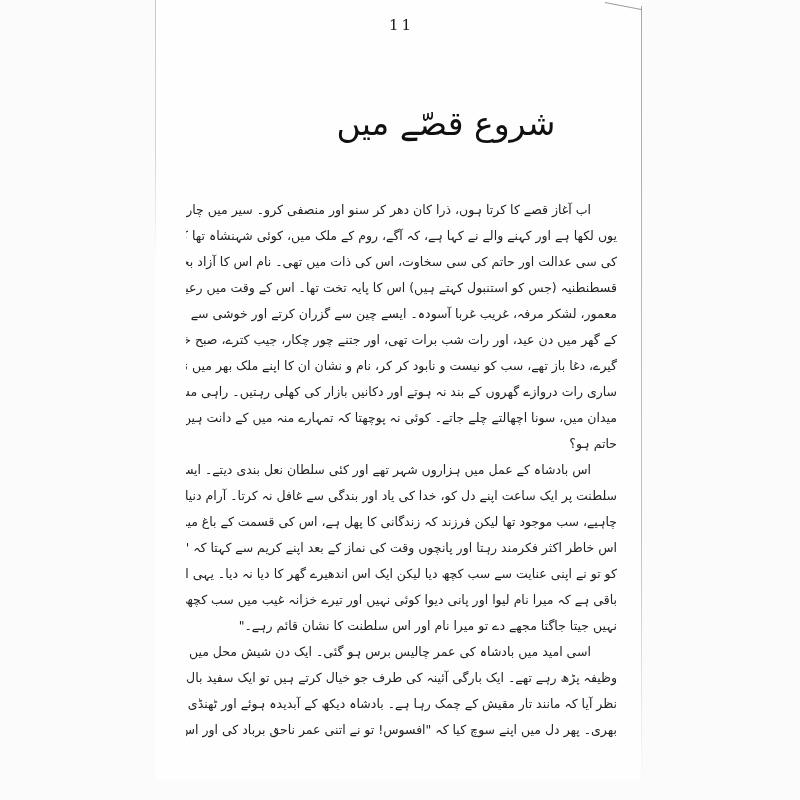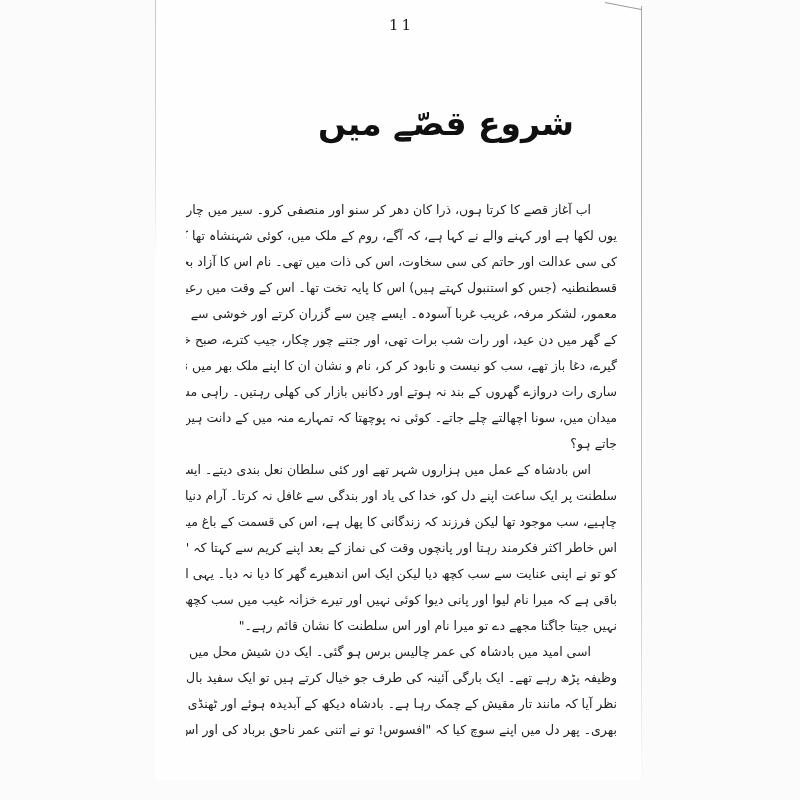--- a/index.html
+++ b/index.html
@@ -67,21 +67,20 @@
   .heading {
     position: absolute;
     left: 446px;
     top: 96px;
     transform: translateX(-50%);
     white-space: nowrap;
     font-size: 33px;
     line-height: 56px;
     color: #101010;
     direction: rtl;
-    font-weight: bold;
   }
   .textblock {
     position: absolute;
     left: 186px;
     top: 197px;
     width: 431px;
     direction: rtl;
     color: #232323;
   }
   .line {
@@ -115,21 +114,21 @@
     <div>
       <div class="line indent">اب آغاز قصے کا کرتا ہوں، ذرا کان دھر کر سنو اور منصفی کرو۔ سیر میں چار درویش کی</div>
       <div class="line">یوں لکھا ہے اور کہنے والے نے کہا ہے، کہ آگے، روم کے ملک میں، کوئی شہنشاہ تھا کہ نوشیرواں</div>
       <div class="line">کی سی عدالت اور حاتم کی سی سخاوت، اس کی ذات میں تھی۔ نام اس کا آزاد بخت اور شہر</div>
       <div class="line">قسطنطنیہ (جس کو استنبول کہتے ہیں) اس کا پایہ تخت تھا۔ اس کے وقت میں رعیت آباد، خزانہ</div>
       <div class="line">معمور، لشکر مرفہ، غریب غربا آسودہ۔ ایسے چین سے گزران کرتے اور خوشی سے رہتے کہ ہر ایک</div>
       <div class="line">کے گھر میں دن عید، اور رات شب برات تھی، اور جتنے چور چکار، جیب کترے، صبح خیزے، اٹھائی</div>
       <div class="line">گیرے، دغا باز تھے، سب کو نیست و نابود کر کر، نام و نشان ان کا اپنے ملک بھر میں نہ رکھا تھا۔</div>
       <div class="line">ساری رات دروازے گھروں کے بند نہ ہوتے اور دکانیں بازار کی کھلی رہتیں۔ راہی مسافر، جنگل</div>
       <div class="line">میدان میں، سونا اچھالتے چلے جاتے۔ کوئی نہ پوچھتا کہ تمہارے منہ میں کے دانت ہیں اور کہاں</div>
-      <div class="line">جاتے ہو؟</div>
+      <div class="line">حاتم ہو؟</div>
     </div>
 
     <div>
       <div class="line indent">اس بادشاہ کے عمل میں ہزاروں شہر تھے اور کئی سلطان نعل بندی دیتے۔ ایسی بڑی</div>
       <div class="line">سلطنت پر ایک ساعت اپنے دل کو، خدا کی یاد اور بندگی سے غافل نہ کرتا۔ آرام دنیا کا جو</div>
       <div class="line">چاہیے، سب موجود تھا لیکن فرزند کہ زندگانی کا پھل ہے، اس کی قسمت کے باغ میں نہ تھا۔</div>
       <div class="line">اس خاطر اکثر فکرمند رہتا اور پانچوں وقت کی نماز کے بعد اپنے کریم سے کہتا کہ "اے اللہ مجھ عاجز</div>
       <div class="line">کو تو نے اپنی عنایت سے سب کچھ دیا لیکن ایک اس اندھیرے گھر کا دیا نہ دیا۔ یہی ارمان جی میں</div>
       <div class="line">باقی ہے کہ میرا نام لیوا اور پانی دیوا کوئی نہیں اور تیرے خزانہ غیب میں سب کچھ موجود ہے، ایک</div>
       <div class="line">نہیں جیتا جاگتا مجھے دے تو میرا نام اور اس سلطنت کا نشان قائم رہے۔"</div>

